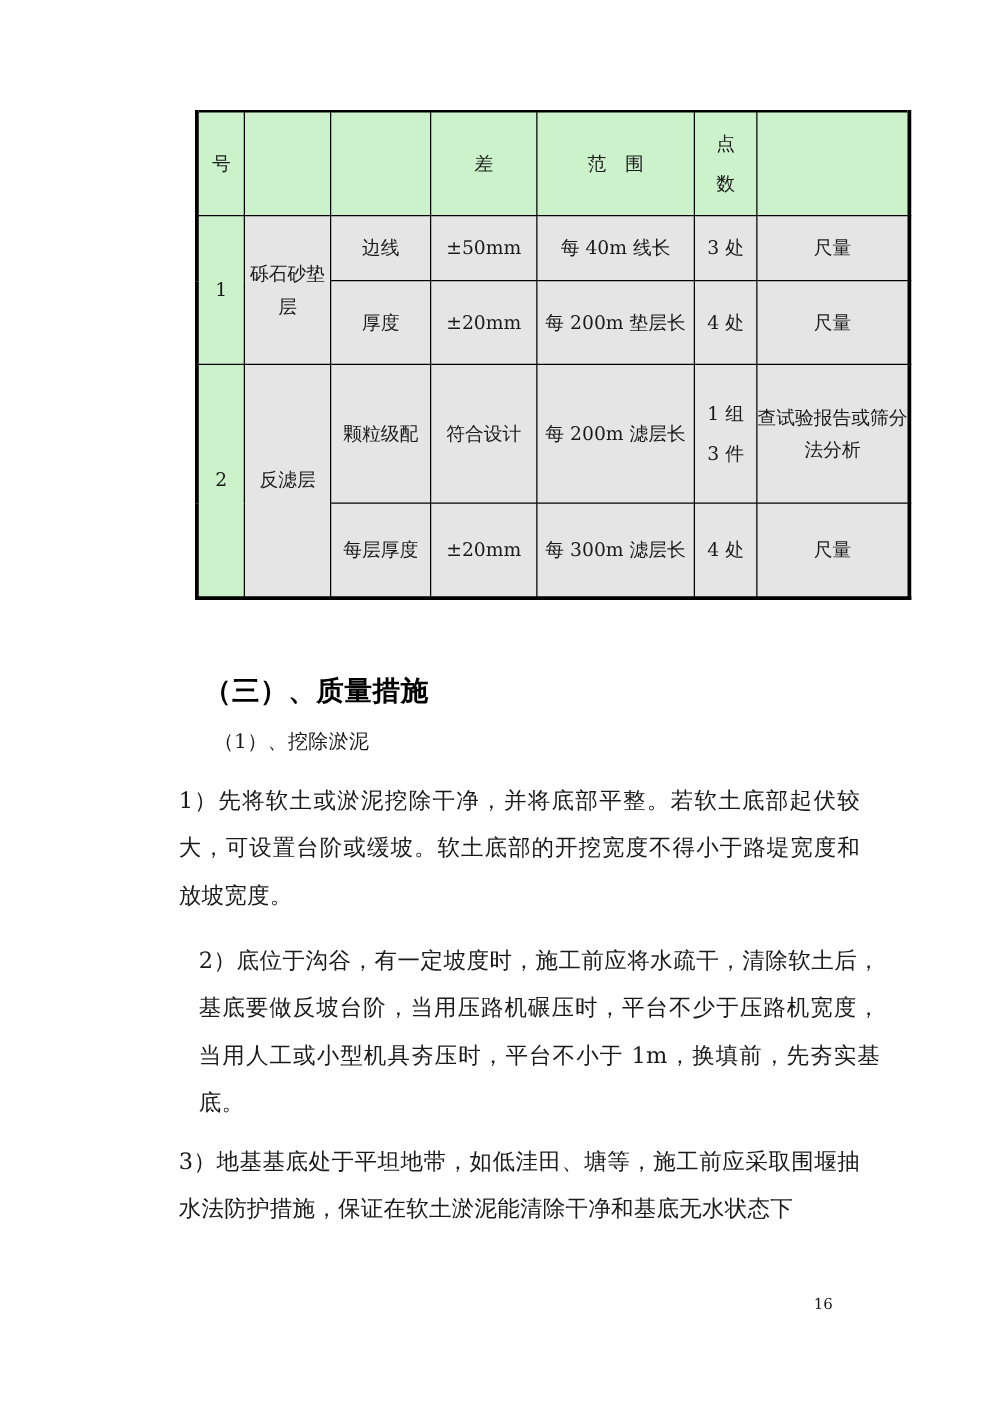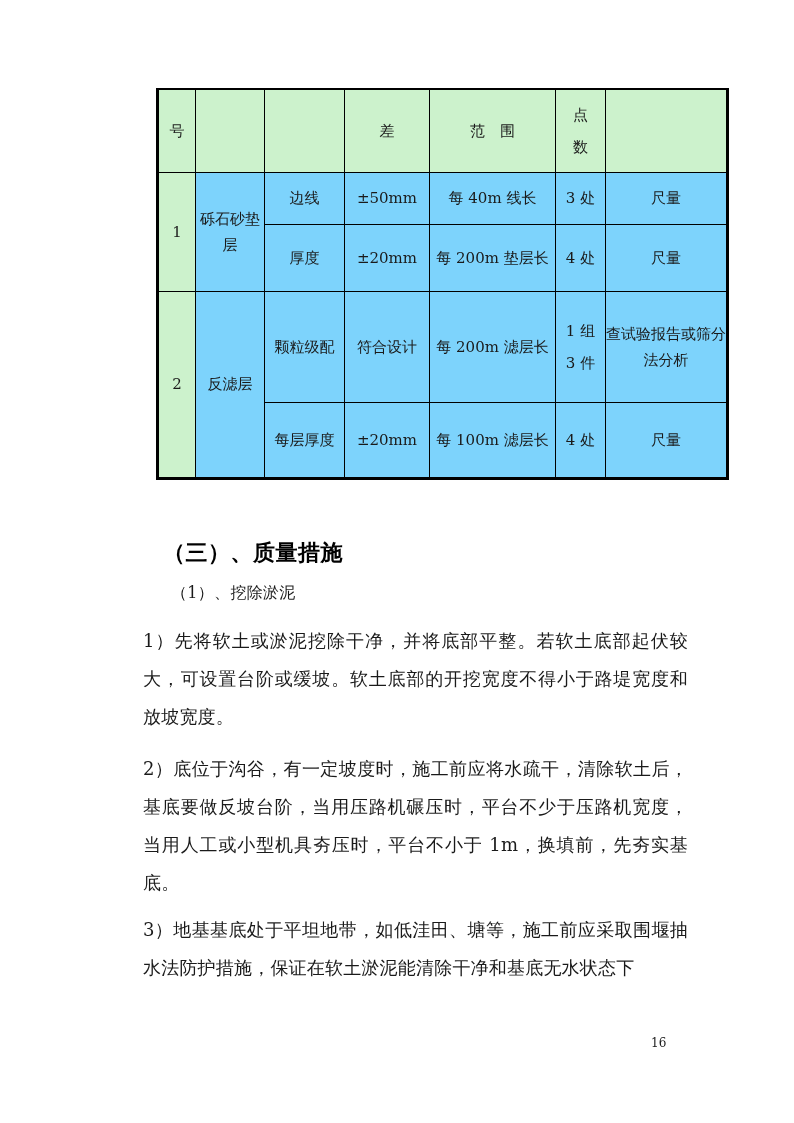--- a/index.html
+++ b/index.html
@@ -44,21 +44,21 @@
     border: 1px solid #000;
     padding: 0;
     text-align: center;
     vertical-align: middle;
     font-size: 15px;
     line-height: 1.75;
     font-family: "DejaVu Serif", "Liberation Serif", serif;
     color: #1a1a1a;
   }
   .shade { background: #ccf2cc; }
-  .plain { background: #7dd3fc; }
+  .plain { background: #e5e5e5; }
 
   .cell-pad { padding: 3px 4px; display: block; }
 
   
   .c0 { width: 38px; }
   .c1 { width: 69px; }
   .c2 { width: 80px; }
   .c3 { width: 85px; }
   .c4 { width: 126px; }
   .c5 { width: 50px; }
@@ -98,21 +98,21 @@
     width: 545px;
     font-size: 18px;
     line-height: 38px;
     font-family: "DejaVu Serif", "Liberation Serif", serif;
     color: #1a1a1a;
     text-align: justify;
     text-justify: inter-ideograph;
     letter-spacing: 0.2px;
   }
   .p1 { top: 622px; }
-  .p2 { top: 750px; }
+  .p2 { top: 750px; margin-left: 16px; }
   .p3 { top: 911px; }
 
   .page-num {
     position: absolute;
     left: 651px;
     top: 1036px;
     font-size: 12px;
     font-family: "DejaVu Serif", "Liberation Serif", serif;
     color: #1a1a1a;
   }
@@ -175,21 +175,21 @@
           <td class="plain">
             <span class="cell-pad">1 组</span>
             <span class="cell-pad">3 件</span>
           </td>
           <td class="plain">查试验报告或筛分法分析</td>
         </tr>
 
         <tr>
           <td class="plain row-d">每层厚度</td>
           <td class="plain">±20mm</td>
-          <td class="plain">每 100m 滤层长</td>
+          <td class="plain">每 300m 滤层长</td>
           <td class="plain">4 处</td>
           <td class="plain">尺量</td>
         </tr>
       </tbody>
     </table>
   </div>
 
   <div class="heading">（三）、质量措施</div>
   <div class="subheading">（1）、挖除淤泥</div>
 

